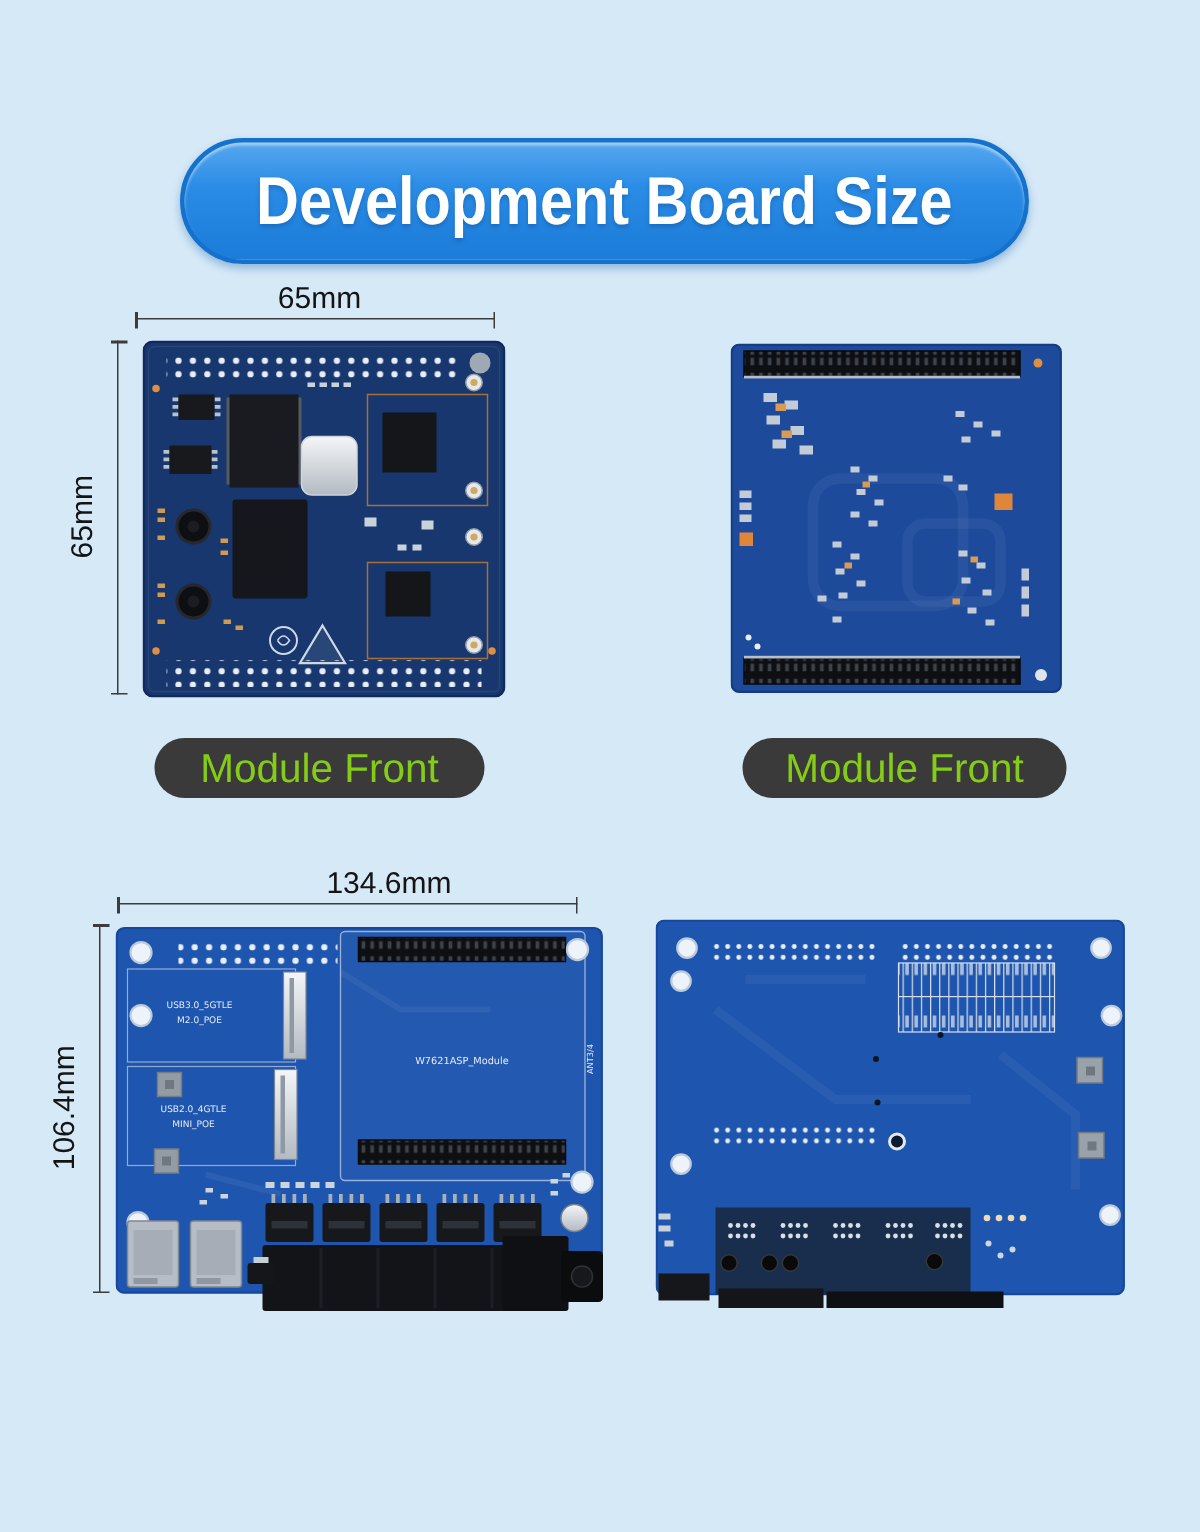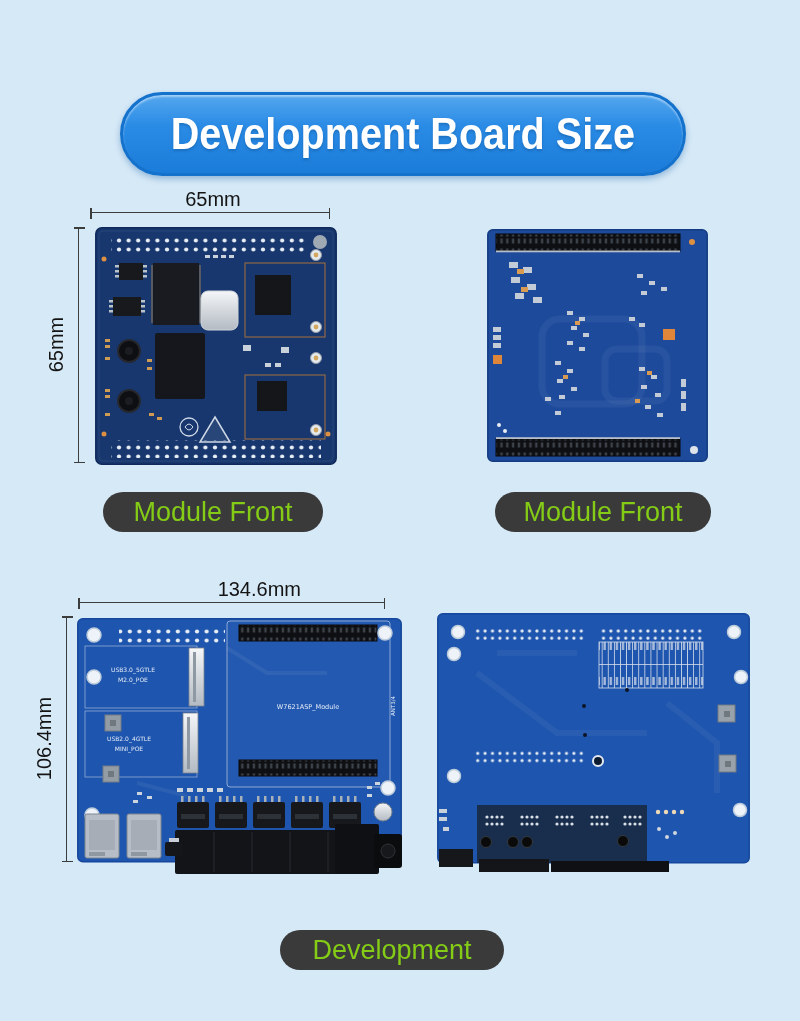--- a/index.html
+++ b/index.html
@@ -483,17 +483,14 @@
         <circle cx="230" cy="224" r="2" fill="#cfd6dd"></circle>
         <circle cx="238" cy="220" r="2" fill="#cfd6dd"></circle>
     </g>
     <g fill="#c9d2da">
       <rect x="2" y="196" width="8" height="4"></rect>
         <rect x="2" y="204" width="8" height="4"></rect>
         <rect x="6" y="214" width="6" height="4"></rect>
     </g>
   </svg>
 
-  <div class="pill" style="left:280px;top:930px;width:224px;height:40px;">
-    <span>Development</span>
-  </div>
 
 </div>
 
 </body></html>

